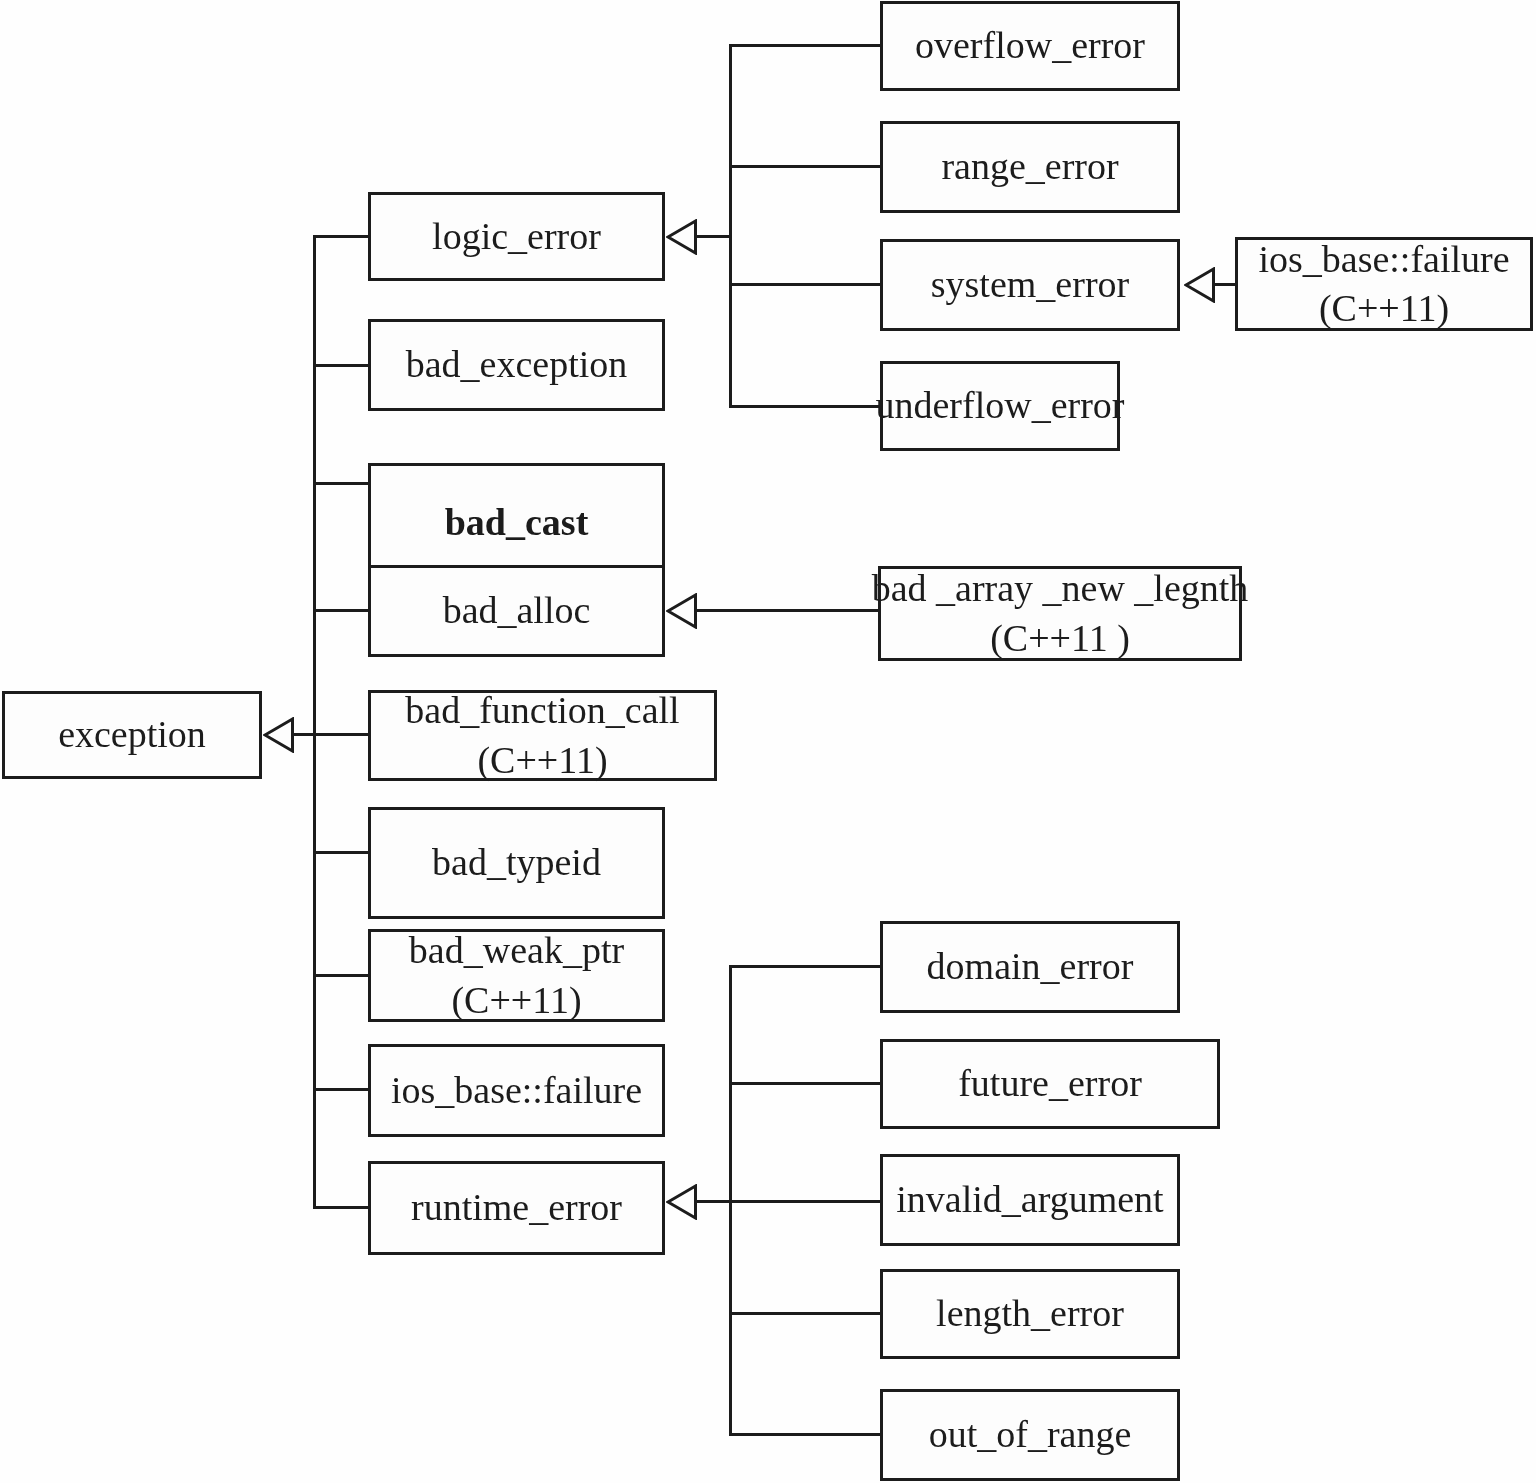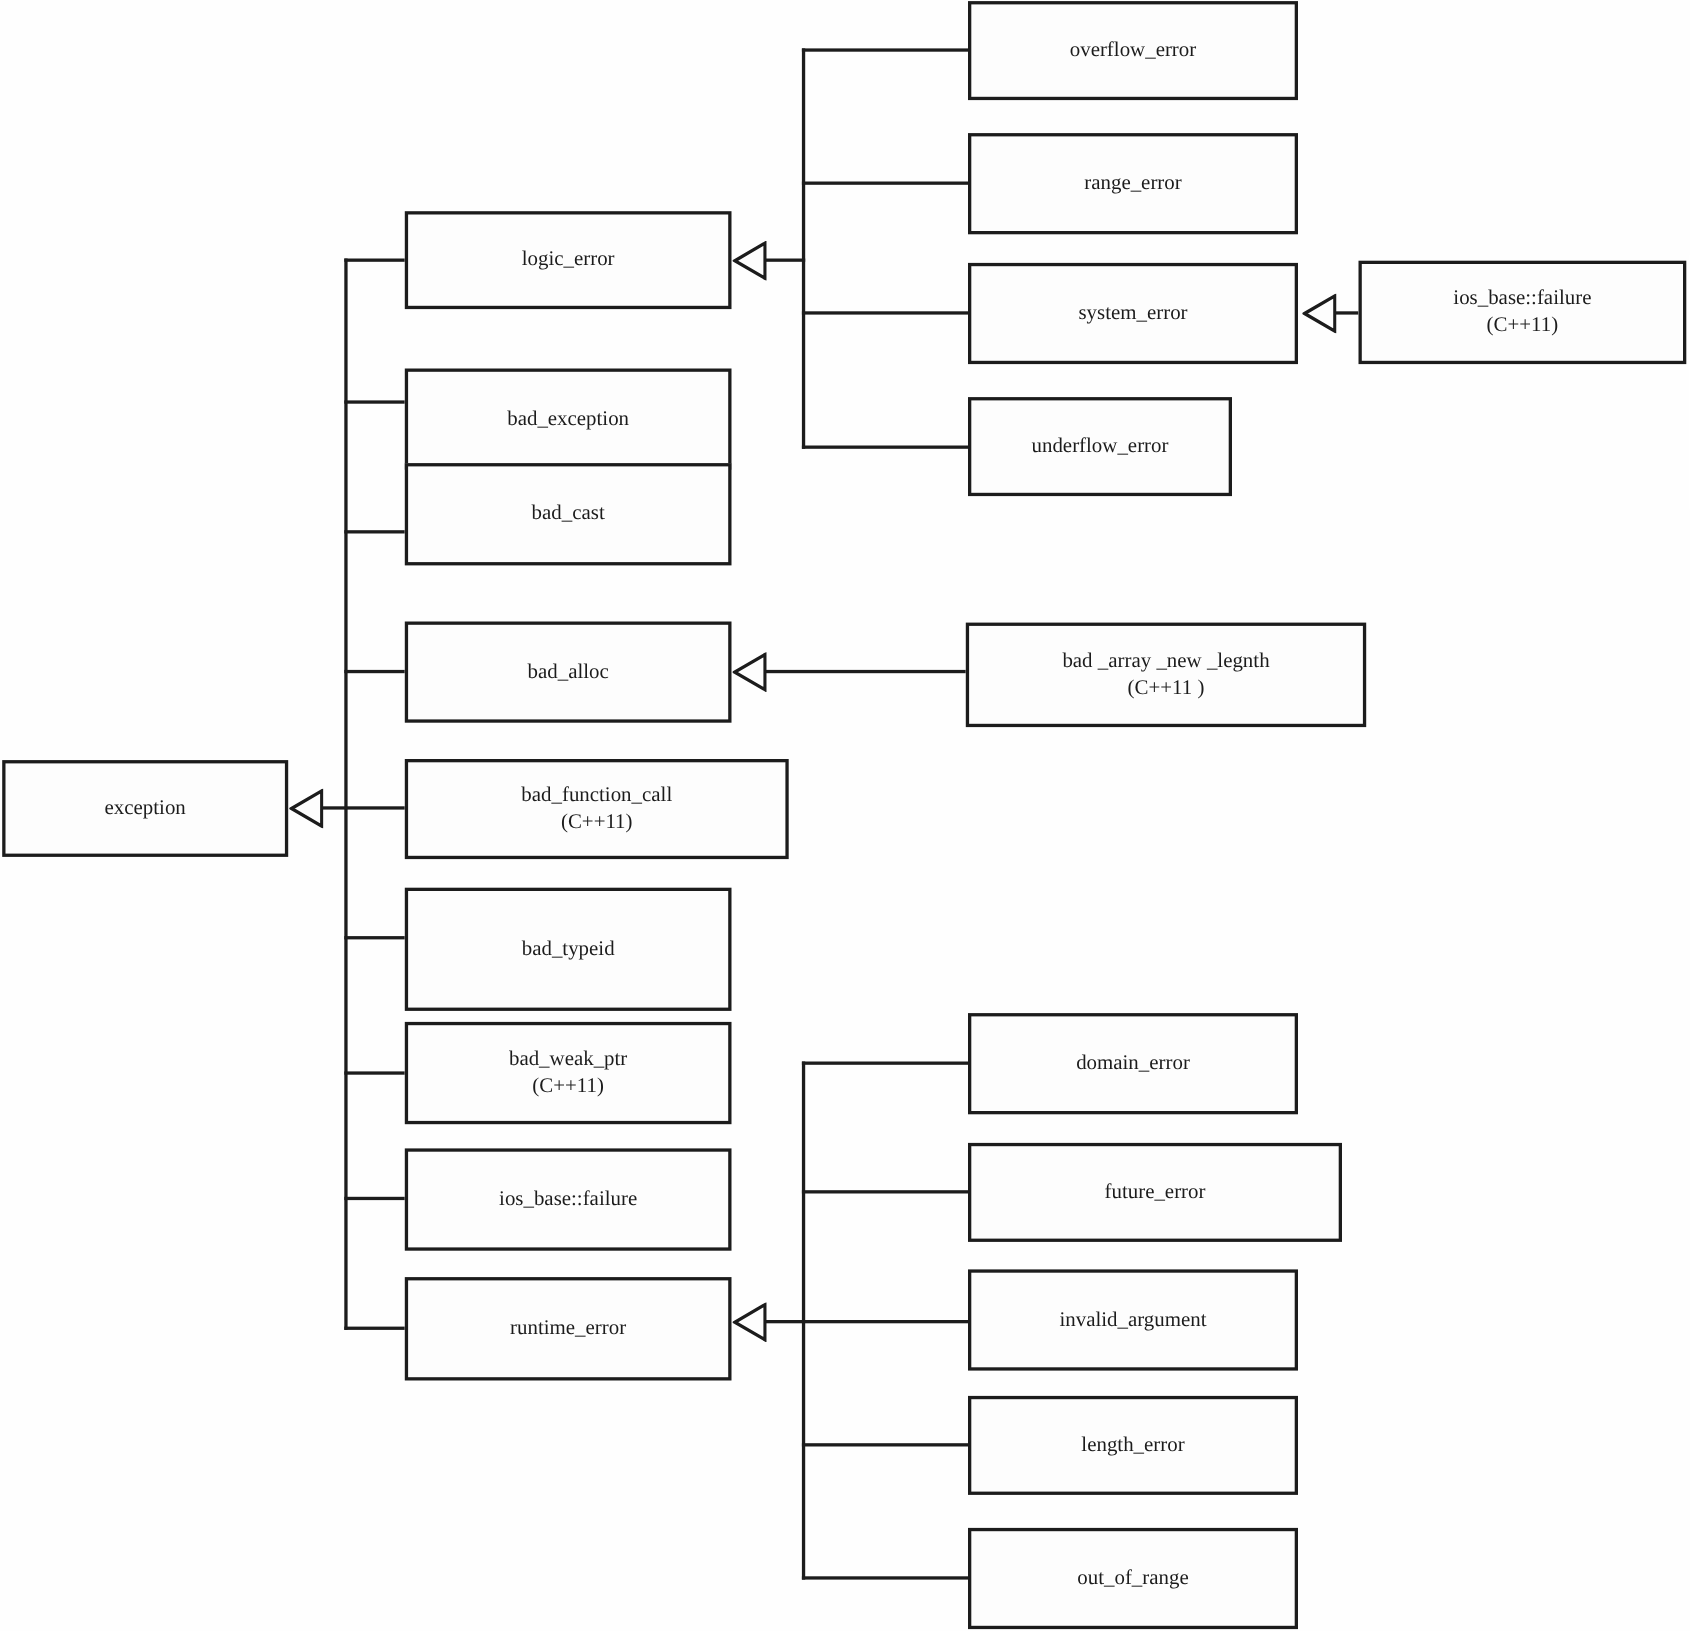--- a/index.html
+++ b/index.html
@@ -15,21 +15,21 @@
   .node {
     position: absolute;
     box-sizing: border-box;
     border: 3px solid #1c1c1c;
     background: #fdfdfd;
     display: flex;
     flex-direction: column;
     align-items: center;
     justify-content: center;
     text-align: center;
-    font-size: 19px;
+    font-size: 38px;
     line-height: 1.3;
     white-space: nowrap;
   }
   .line { position: absolute; background: #1c1c1c; }
   .h { height: 3px; }
   .v { width: 3px; }
   .arr { position: absolute; width: 31px; height: 36px; }
 </style>
 </head>
 <body>
@@ -81,24 +81,24 @@
     <polygon points="29.5,2 2,18 29.5,34" fill="#fdfdfd" stroke="#1c1c1c" stroke-width="3"></polygon>
   </svg>
 
   <div class="node" style="left:2px; top:691px; width:260px; height:88px;">
     <span>exception</span>
   </div>
 
   <div class="node" style="left:368px; top:192px; width:297px; height:89px;">
     <span>logic_error</span>
   </div>
-  <div class="node" style="left:368px; top:319px; width:297px; height:92px;margin-top:16px;">
+  <div class="node" style="left:368px; top:319px; width:297px; height:92px;">
     <span>bad_exception</span>
   </div>
-  <div class="node" style="left:368px; top:421px; width:297px; height:93px;">
+  <div class="node" style="left:368px; top:463px; width:297px; height:120px;font-weight:bold;">
     <span>bad_cast</span>
   </div>
   <div class="node" style="left:368px; top:565px; width:297px; height:92px;">
     <span>bad_alloc</span>
   </div>
   <div class="node" style="left:368px; top:690px; width:349px; height:91px;">
     <span>bad_function_call</span>
     <span>(C++11)</span>
   </div>
   <div class="node" style="left:368px; top:807px; width:297px; height:112px;">

